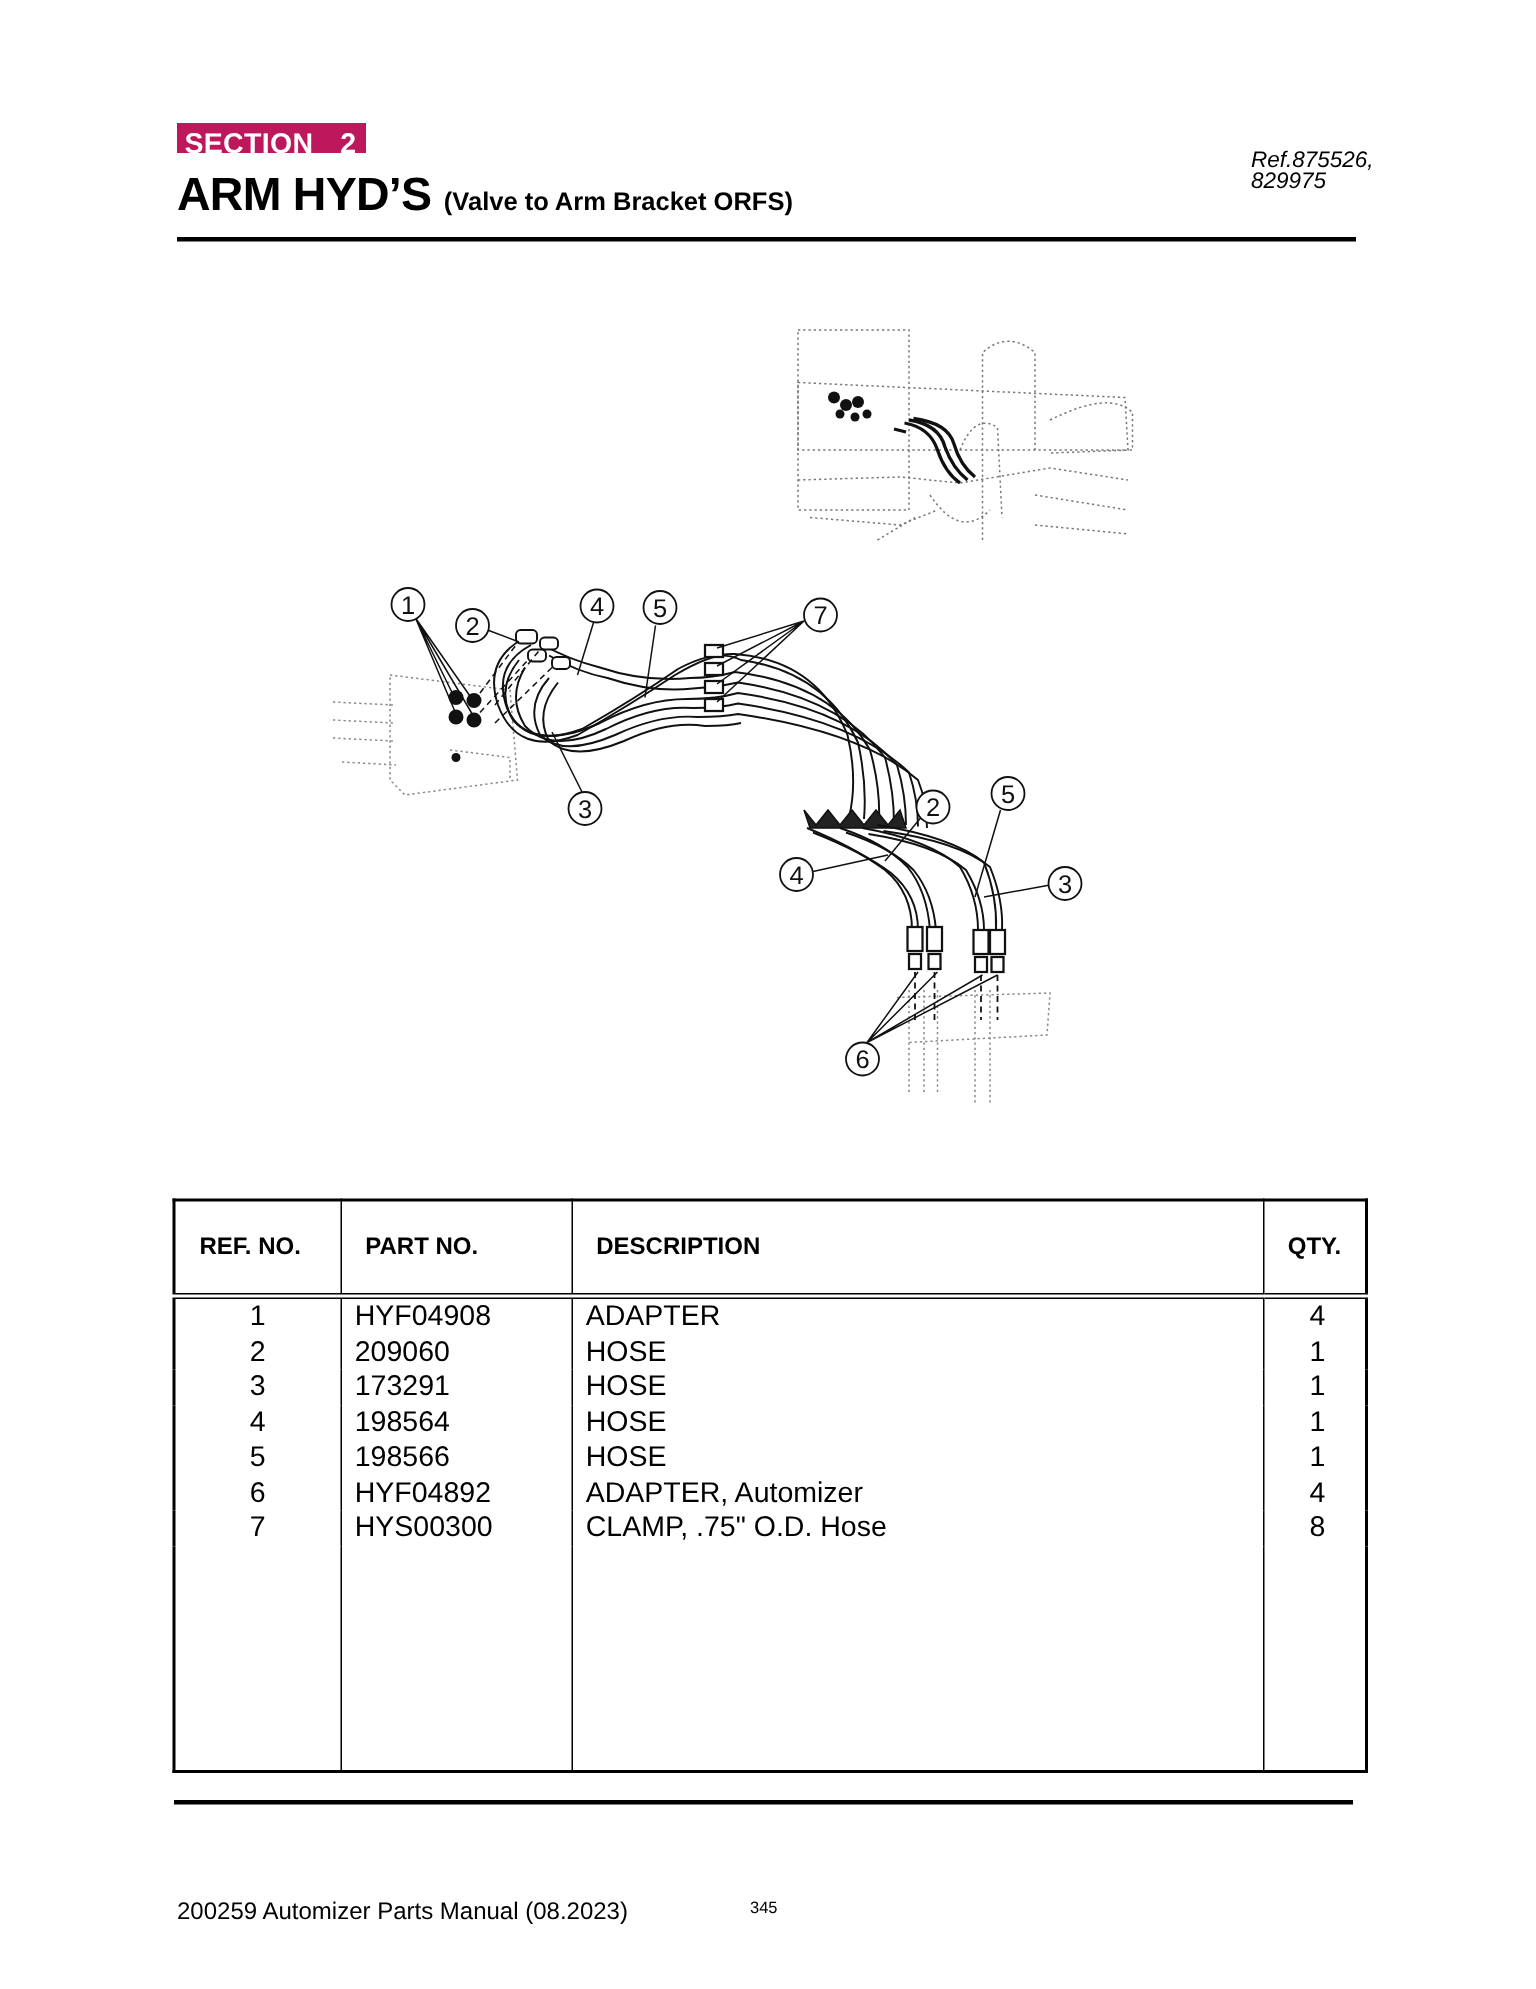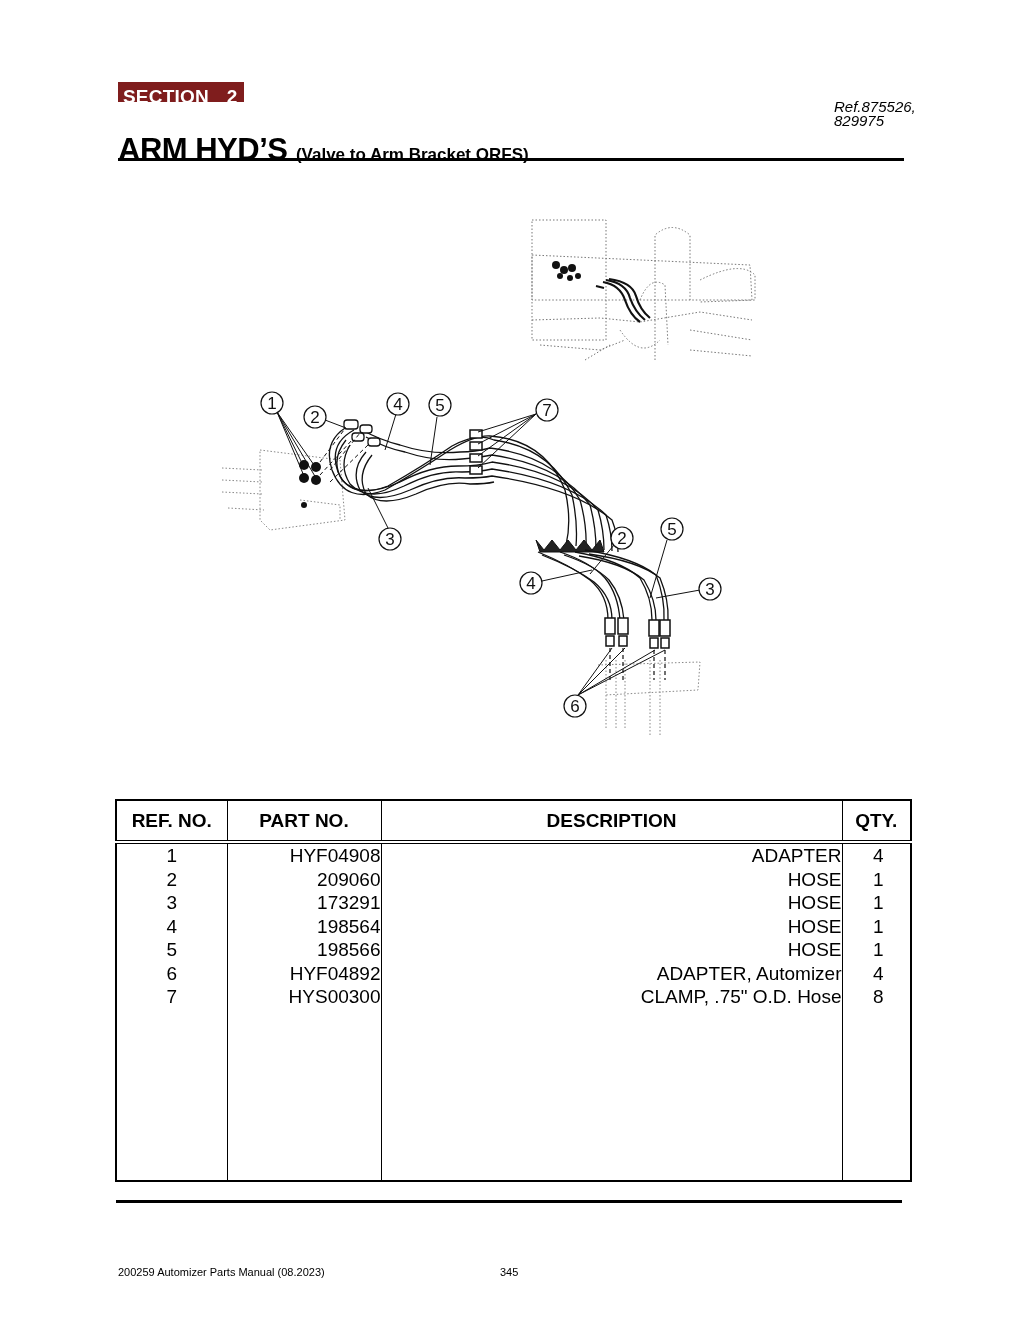--- a/index.html
+++ b/index.html
@@ -1,47 +1,47 @@
 <!DOCTYPE html>
 <html><head>
 <meta charset="utf-8">
 <style>
   html, body { margin: 0; padding: 0; background: #ffffff; }
   body { width: 1024px; height: 1326px; position: relative; overflow: hidden;
          font-family: "Liberation Sans", sans-serif; color: #000; }
 
   .section-badge { position: absolute; left: 118px; top: 82px; height: 20px;
-    background: #7f1d1d; color: #fff; font-weight: bold; font-size: 19px;
+    background: #be185d; color: #fff; font-weight: bold; font-size: 19px;
     line-height: 30px; padding: 0 6px 0 5px; letter-spacing: 0.2px; }
   .section-badge .num { margin-left: 18px; }
 
-  .title { position: absolute; left: 118px; top: 112px; white-space: nowrap; margin-top: 20px; }
+  .title { position: absolute; left: 118px; top: 112px; white-space: nowrap; }
   .title .main { font-size: 31px; font-weight: bold; letter-spacing: -0.5px; }
   .title .sub { font-size: 17px; font-weight: bold; margin-left: 4px; }
 
   .ref { position: absolute; left: 834px; top: 100px; font-size: 15px;
     font-style: italic; line-height: 14px; }
 
   .rule-top { position: absolute; left: 118px; top: 158px; width: 786px; height: 3px; background: #000; }
   .rule-bottom { position: absolute; left: 116px; top: 1200px; width: 786px; height: 3px; background: #000; }
 
   .diagram { position: absolute; left: 200px; top: 200px; width: 600px; height: 560px; }
 
   table.parts { position: absolute; left: 115px; top: 799px; width: 795px; height: 383px;
     border-collapse: collapse; border: 2.5px solid #000; table-layout: fixed; }
-  table.parts th { font-size: 19px; font-weight: bold; height: 29px; padding: 5px;
-    border-left: 1.5px solid #000; border-bottom: 4px double #000; text-align: center; }
+  table.parts th { font-size: 16px; font-weight: bold; height: 29px; padding: 16px;
+    border-left: 1.5px solid #000; border-bottom: 4px double #000; text-align: left; }
   table.parts td { font-size: 19px; padding: 0; height: 23.5px; line-height: 23.5px;
     border-left: 1.5px solid #000; vertical-align: top; white-space: nowrap; }
   table.parts tr.filler td { height: auto; }
   td.c-ref, td.c-qty { text-align: center; }
-  td.c-part, td.c-desc { text-align: right; padding-left: 9px !important; }
+  td.c-part, td.c-desc { text-align: left; padding-left: 9px !important; }
   td.c-qty { padding-left: 4px !important; }
 
-  .footer-left { position: absolute; left: 118px; top: 1266px; font-size: 11px; }
+  .footer-left { position: absolute; left: 118px; top: 1266px; font-size: 16px; }
   .footer-page { position: absolute; left: 500px; top: 1266px; font-size: 11px; }
 </style>
 </head>
 <body>
 
 <div class="section-badge">
   <span>SECTION</span><span class="num">2</span>
 </div>
 
 <div class="title">

